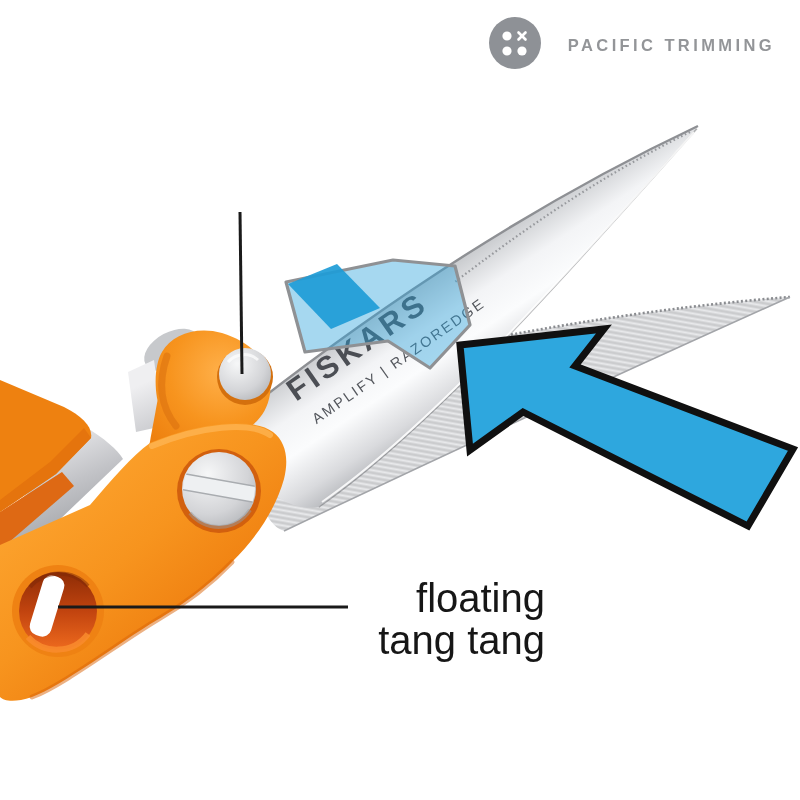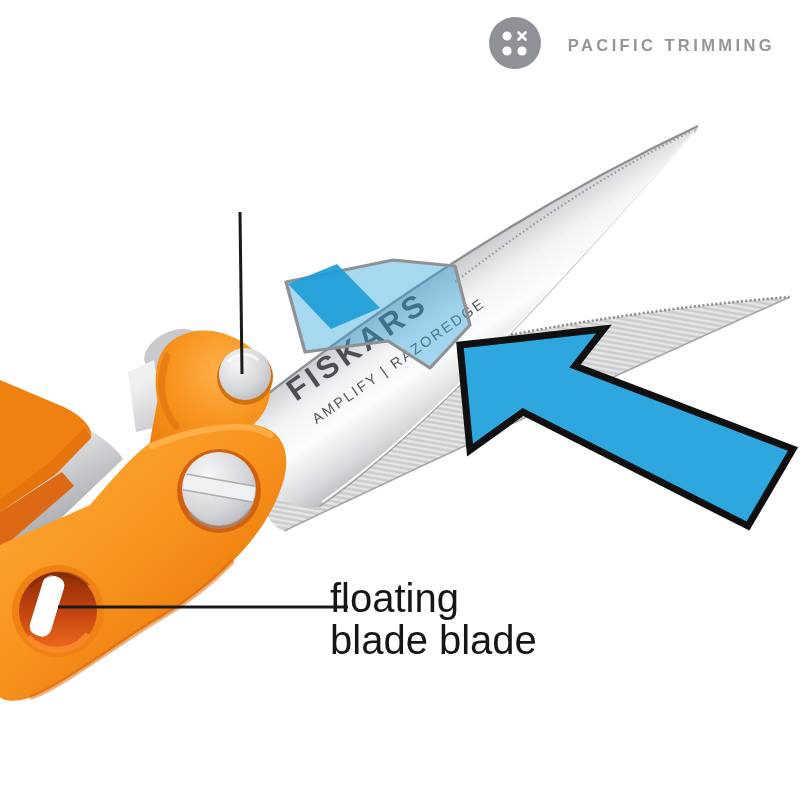--- a/index.html
+++ b/index.html
@@ -13,21 +13,21 @@
   }
   .brand-name{
     color:#939598;font-size:16.5px;font-weight:bold;letter-spacing:3.4px;
     white-space:nowrap;padding-top:2px;
   }
   .label-torsion{
     position:absolute;left:45px;top:141px;font-size:40px;color:#161616;
     white-space:nowrap;letter-spacing:0.2px;
   }
   .label-tang{
-    position:absolute;left:330px;top:577px;width:215px;text-align:left;
+    position:absolute;left:330px;top:577px;width:215px;text-align:right;
     font-size:40px;line-height:1.06;color:#161616;
   }
 </style>
 </head>
 <body>
 
 <div class="stage">
 
   <svg class="scene" width="800" height="800" viewBox="0 0 800 800">
     <defs>
@@ -161,16 +161,16 @@
         <line x1="30.5" y1="15.5" x2="37.5" y2="22.5"></line>
         <line x1="37.5" y1="15.5" x2="30.5" y2="22.5"></line>
       </g>
     </svg>
     <span class="brand-name">PACIFIC TRIMMING</span>
   </div>
 
 
   <div class="label-tang">
     <div>floating</div>
-    <div>blade blade</div>
+    <div>tang tang</div>
   </div>
 
 </div>
 
 </body></html>

